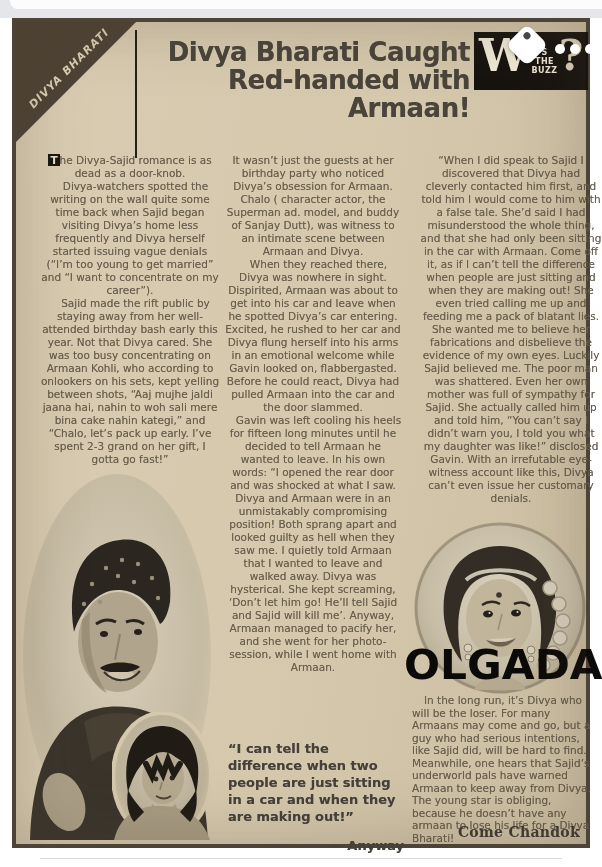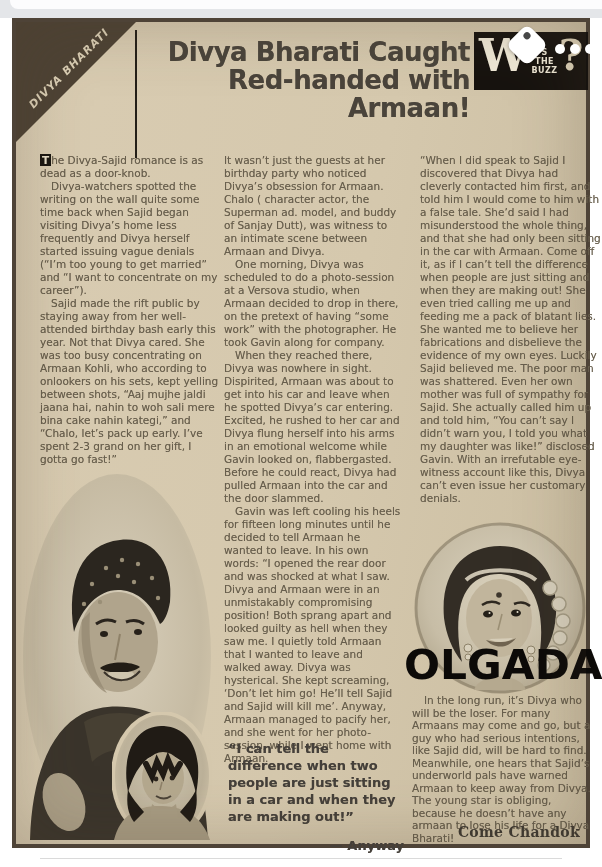--- a/index.html
+++ b/index.html
@@ -45,21 +45,21 @@
         display:flex;align-items:flex-start;padding:3px 5px;box-sizing:border-box;}
   .logo-w{font-family:"DejaVu Serif",serif;font-weight:bold;font-size:44px;line-height:.95;color:#efe8d6;}
   .logo-mid{display:flex;flex-direction:column;margin:13px 0 0 3px;font-size:8px;line-height:9px;
         font-weight:bold;color:#efe8d6;letter-spacing:.5px;align-items:center;}
   .logo-q{font-family:"DejaVu Serif",serif;font-weight:bold;font-size:42px;line-height:1;
         color:#ded3b9;margin-left:1px;}
 
   
   .col{position:absolute;font-size:10.5px;line-height:13px;color:#675e4d;z-index:4;
         text-shadow:0 0 .4px rgba(95,84,62,.55);}
-  .col p{margin:0;text-indent:11px;}
+  .col p{margin:0;text-indent:11px;text-align:center;}
   .col p.first{text-indent:0;}
   .col1{left:24px;top:132px;width:180px;}
   .col2{left:208px;top:132px;width:178px;}
   .col3{left:404px;top:132px;width:182px;}
   .dropcap::first-letter{background:#191510;color:#e9e1cc;padding:0 2px;font-weight:bold;}
 
   .pull-quote{position:absolute;left:212px;top:718px;width:176px;z-index:4;color:#45403a;
         font-size:13px;line-height:17px;font-weight:bold;text-shadow:0 0 .4px rgba(69,64,58,.5);}
   .pull-attr{margin-top:12px;text-align:right;font-size:13px;font-weight:bold;}
 
@@ -108,21 +108,20 @@
     </div>
 
     <div class="col col1">
       <p class="first dropcap">The Divya-Sajid romance is as dead as a door-knob.</p>
       <p>Divya-watchers spotted the writing on the wall quite some time back when Sajid began visiting Divya’s home less frequently and Divya herself started issuing vague denials (“I’m too young to get married” and “I want to concentrate on my career”).</p>
       <p>Sajid made the rift public by staying away from her well-attended birthday bash early this year. Not that Divya cared. She was too busy concentrating on Armaan Kohli, who according to onlookers on his sets, kept yelling between shots, “Aaj mujhe jaldi jaana hai, nahin to woh sali mere bina cake nahin kategi,” and “Chalo, let’s pack up early. I’ve spent 2-3 grand on her gift, I gotta go fast!”</p>
     </div>
 
     <div class="col col2">
       <p class="first">It wasn’t just the guests at her birthday party who noticed Divya’s obsession for Armaan. Chalo ( character actor, the Superman ad. model, and buddy of Sanjay Dutt), was witness to an intimate scene between Armaan and Divya.</p>
-      <p>One morning, Divya was scheduled to do a photo-session at a Versova studio, when Armaan decided to drop in there, on the pretext of having “some work” with the photographer. He took Gavin along for company.</p>
       <p>When they reached there, Divya was nowhere in sight. Dispirited, Armaan was about to get into his car and leave when he spotted Divya’s car entering. Excited, he rushed to her car and Divya flung herself into his arms in an emotional welcome while Gavin looked on, flabbergasted. Before he could react, Divya had pulled Armaan into the car and the door slammed.</p>
       <p>Gavin was left cooling his heels for fifteen long minutes until he decided to tell Armaan he wanted to leave. In his own words: “I opened the rear door and was shocked at what I saw. Divya and Armaan were in an unmistakably compromising position! Both sprang apart and looked guilty as hell when they saw me. I quietly told Armaan that I wanted to leave and walked away. Divya was hysterical. She kept screaming, ‘Don’t let him go! He’ll tell Sajid and Sajid will kill me’. Anyway, Armaan managed to pacify her, and she went for her photo-session, while I went home with Armaan.</p>
     </div>
 
     <div class="col col3">
       <p class="first">“When I did speak to Sajid I discovered that Divya had cleverly contacted him first, and told him I would come to him with a false tale. She’d said I had misunderstood the whole thing, and that she had only been sitting in the car with Armaan. Come off it, as if I can’t tell the difference when people are just sitting and when they are making out! She even tried calling me up and feeding me a pack of blatant lies. She wanted me to believe her fabrications and disbelieve the evidence of my own eyes. Luckily Sajid believed me. The poor man was shattered. Even her own mother was full of sympathy for Sajid. She actually called him up and told him, “You can’t say I didn’t warn you, I told you what my daughter was like!” disclosed Gavin.  With an irrefutable eye-witness account like this, Divya can’t even issue her customary denials.</p>
     </div>
 
     <div class="pull-quote">
       <div>“I can tell the difference when two people are just sitting in a car and when they are making out!”</div>

